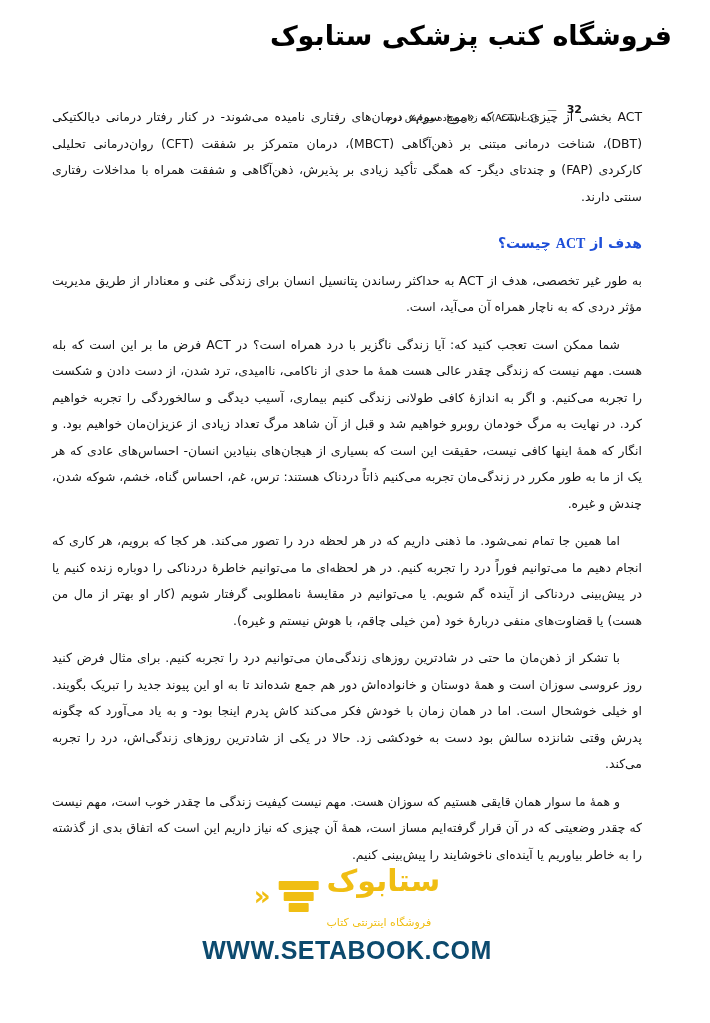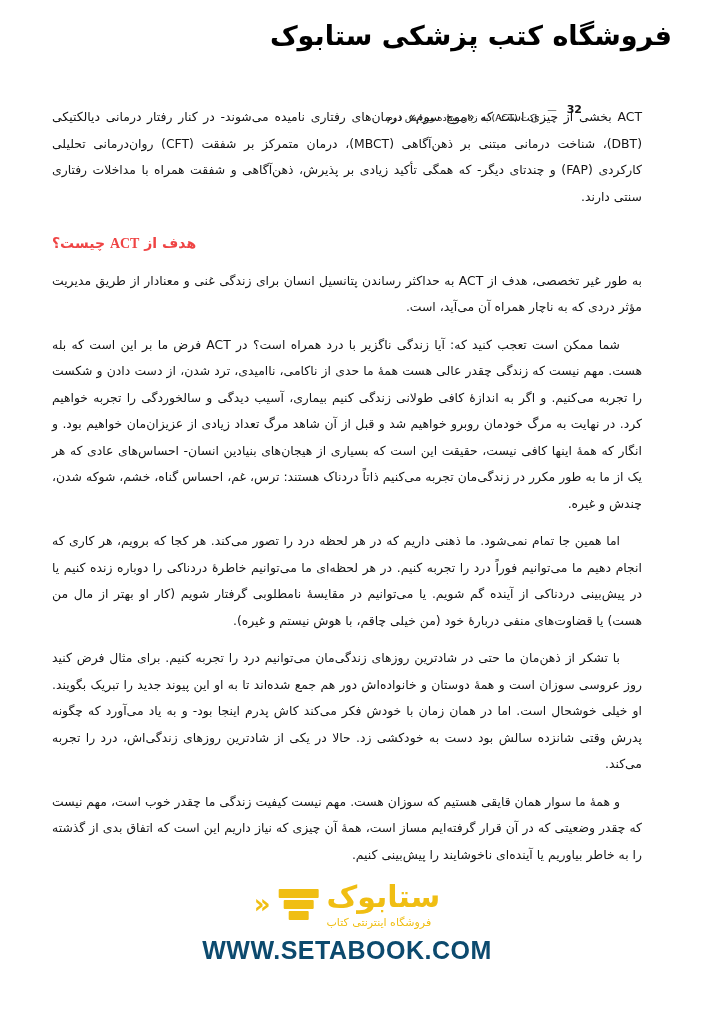--- a/index.html
+++ b/index.html
@@ -92,22 +92,22 @@
   .latin {
     font-family: "Liberation Serif", "DejaVu Serif", serif;
     font-size: 12.6px;
     direction: ltr;
     unicode-bidi: isolate;
   }
   h2.section-heading {
     font-size: 14px;
     font-weight: bold;
     margin: 20px 0 10px 0;
-    text-align: left;
-    color: #ef4444;
+    text-align: right;
+    color: #1d4ed8;
   }
   h2.section-heading .latin {
     font-size: 14px;
     font-weight: bold;
   }
 
   
   .watermark {
     position: absolute;
     bottom: 48px;
@@ -149,21 +149,21 @@
   }
   .wm-name {
     font-size: 30px;
     font-weight: bold;
     color: #efb900;
     letter-spacing: 1px;
   }
   .wm-sub {
     font-size: 11px;
     color: #efb900;
-    margin-top: 4px;
+    margin-top: 20px;
   }
   .wm-chevrons {
     font-size: 26px;
     color: #efb900;
     font-weight: bold;
     letter-spacing: -4px;
     margin-right: 4px;
   }
   .wm-url {
     position: absolute;

